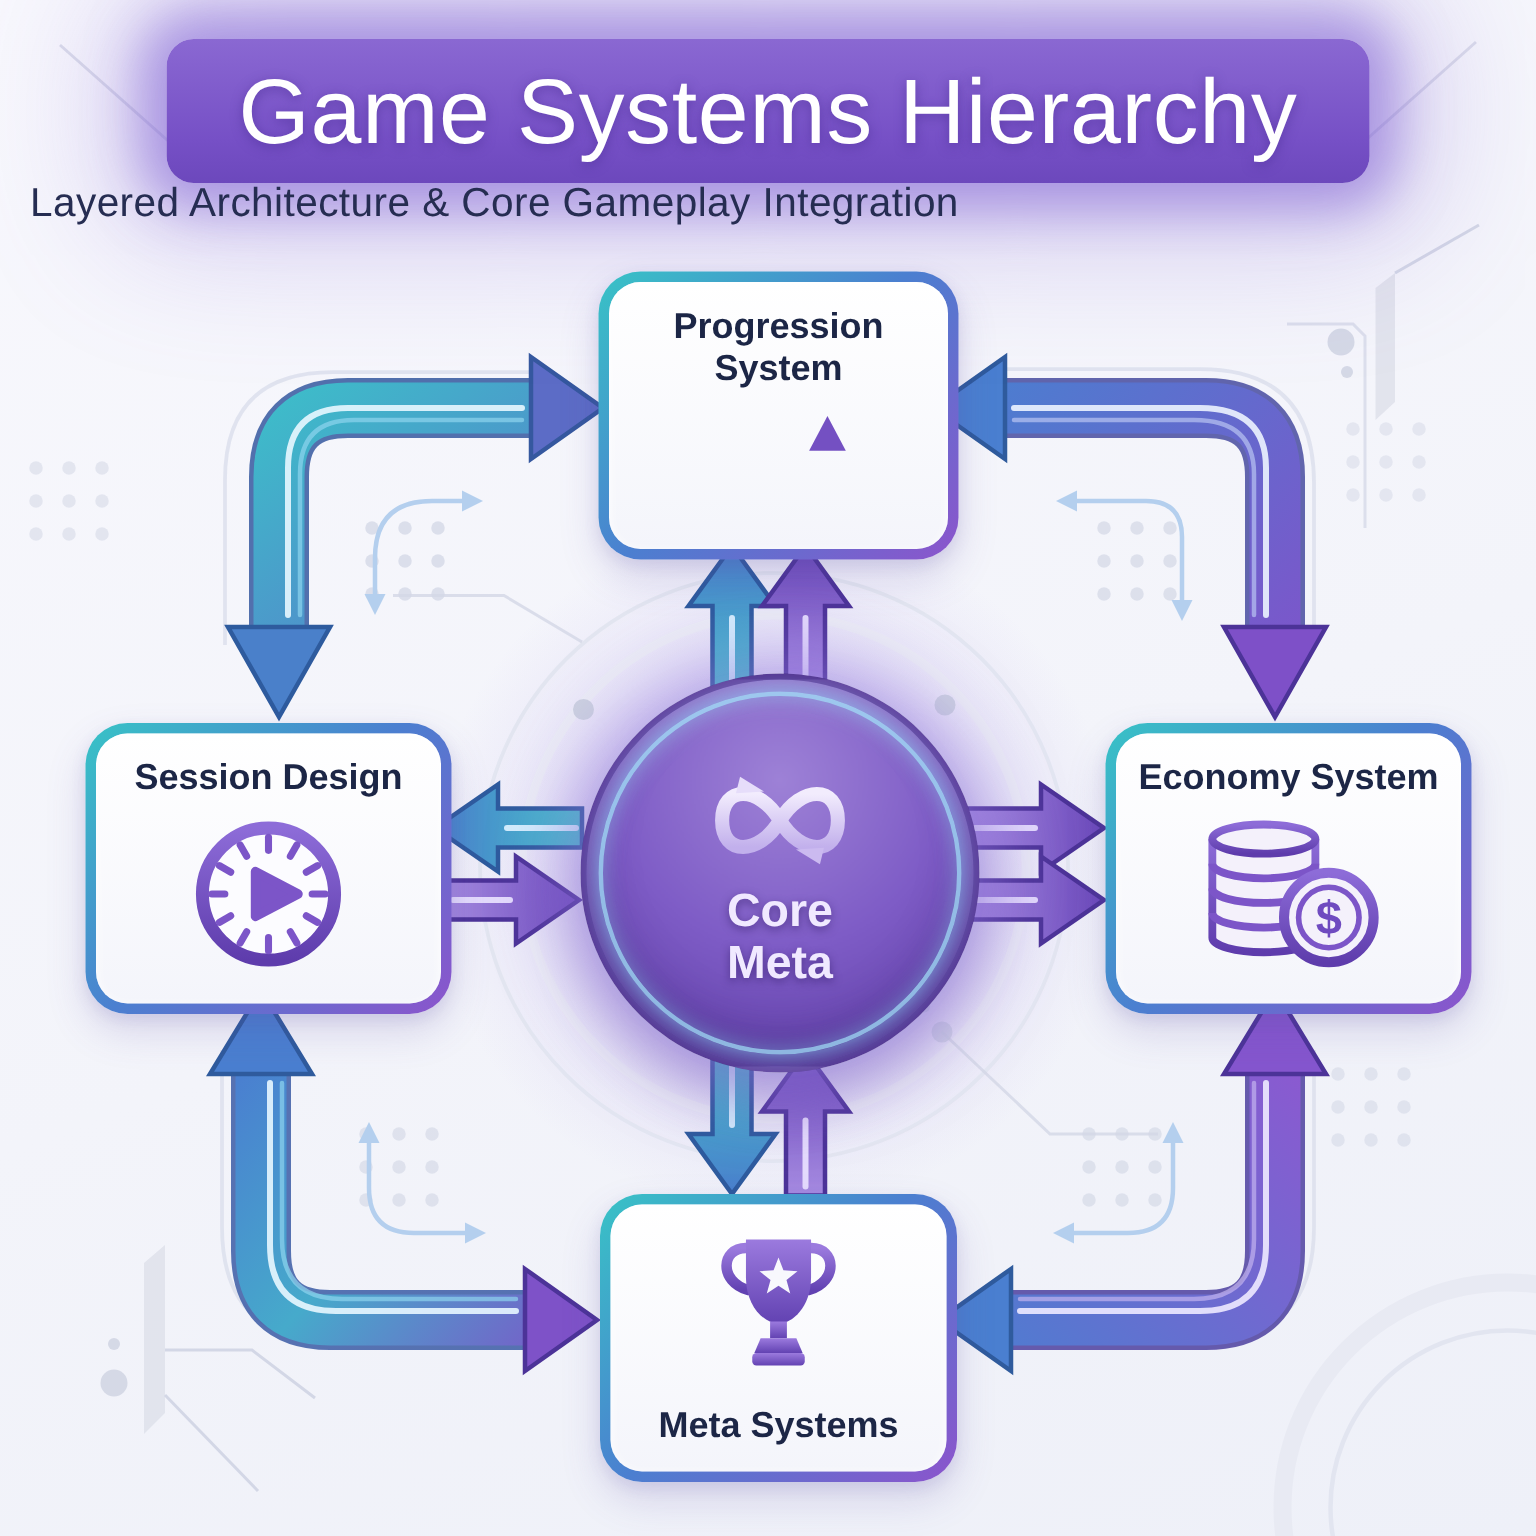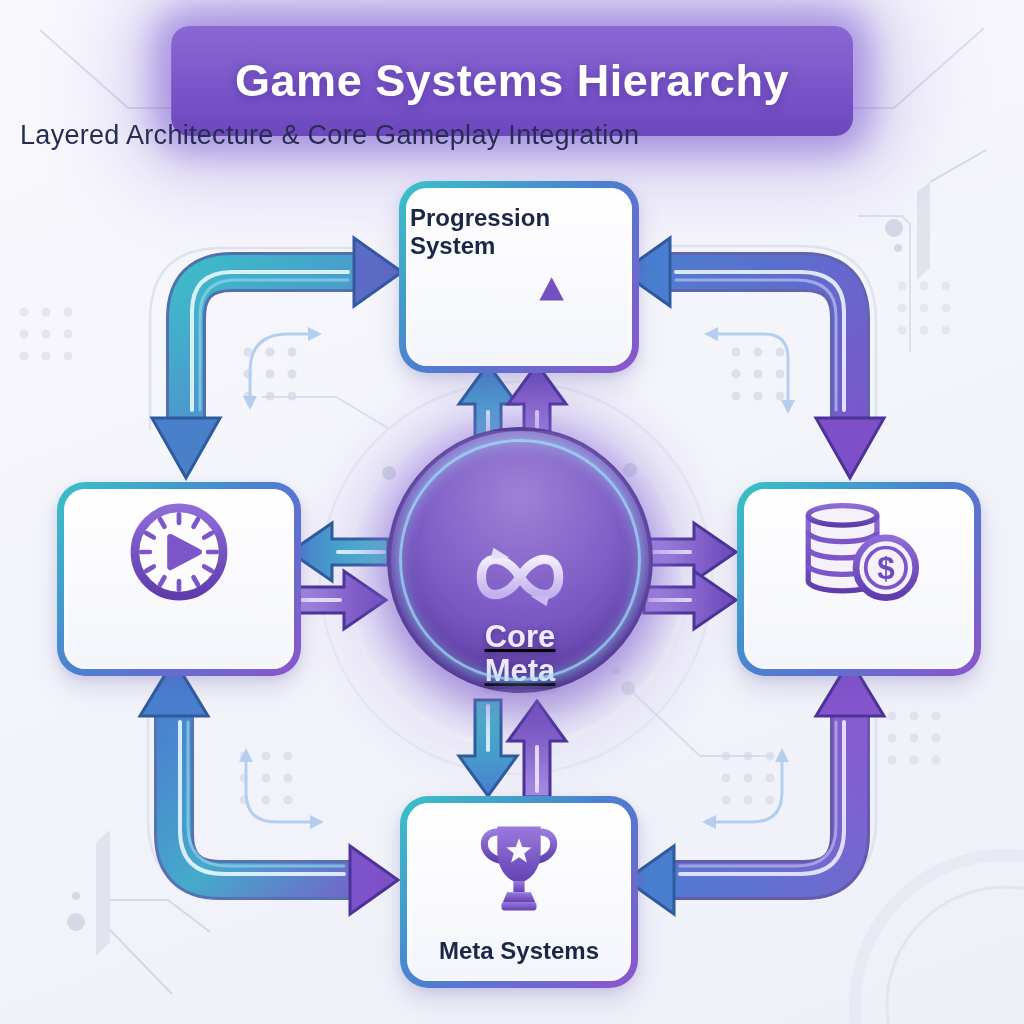--- a/index.html
+++ b/index.html
@@ -13,56 +13,56 @@
 
   
   .title-banner{
     left:50%;top:26px;transform:translateX(-50%);
     padding:13px 48px;border-radius:18px;
     background:linear-gradient(180deg,#8a68d2 0%,#7650c6 70%,#6c48bc 100%);
     box-shadow:0 0 34px 18px rgba(128,96,212,.55),0 0 90px 40px rgba(128,96,212,.28);
     white-space:nowrap;
   }
   .title-banner h1{
-    margin:16px;font-size:45px;font-weight:700;letter-spacing:.5px;color:#ffffff;
+    margin:0;font-size:61px;font-weight:400;letter-spacing:.5px;color:#ffffff;
     text-shadow:0 2px 8px rgba(76,46,150,.6);
   }
   .subtitle{
     left:0;top:120px;width:1024px;text-align:left;
     font-size:27px;font-weight:400;color:#262d52;letter-spacing:.3px;padding-left:20px;
   }
 
   
   .node{
     border-radius:28px;padding:7px;
     background:linear-gradient(135deg,#38c3c6 0%,#4b7fd0 48%,#8c54cc 100%);
     box-shadow:0 12px 26px rgba(92,80,165,.18),0 4px 10px rgba(92,80,165,.12);
   }
   .node-inner{
     width:100%;height:100%;box-sizing:border-box;border-radius:21px;
     background:linear-gradient(180deg,#ffffff 0%,#f4f5fb 100%);
     box-shadow:inset 0 2px 8px rgba(255,255,255,.9);
     display:flex;flex-direction:column;align-items:center;
   }
   .node-label{
-    font-size:24px;font-weight:700;color:#1c2646;line-height:1.15;
+    font-size:24px;font-weight:700;color:#1c2646;text-align:center;line-height:1.15;
     padding:0 4px;
   }
   .node .top-label{margin-top:16px;}
   .node .bottom-label{margin-bottom:16px;}
   .node-icon{display:block;}
 
   
   .core{
-    left:387px;top:427px;width:258px;height:258px;border-radius:50%;
+    left:387px;top:449px;width:258px;height:258px;border-radius:50%;
     background:radial-gradient(circle at 50% 26%,#9d81d6 0%,#7e5cc6 48%,#5a39a1 100%);
     border:4px solid rgba(72,48,130,.55);
     box-shadow:0 0 44px 14px rgba(152,124,226,.5),0 18px 36px rgba(90,60,160,.32),
                inset 0 -16px 32px rgba(48,24,100,.38),inset 0 10px 22px rgba(255,255,255,.2);
-    display:flex;align-items:flex-end;justify-content:center;text-decoration:underline;
+    display:flex;align-items:center;justify-content:center;
   }
   .core-ring{
     position:absolute;inset:8px;border-radius:50%;
     border:3px solid rgba(160,226,248,.75);
     box-shadow:0 0 12px 2px rgba(140,216,246,.55),inset 0 0 12px 2px rgba(140,216,246,.35);
     pointer-events:none;
   }
   .core-content{display:flex;flex-direction:column;align-items:center;}
   .core-label{
     font-size:31px;font-weight:700;color:#f0e9ff;line-height:1.12;text-align:center;
@@ -287,20 +287,21 @@
         <line x1="34" y1="125" x2="76" y2="125"></line>
       </g>
       <line x1="128" y1="128" x2="128" y2="48" stroke="url(#gArrowP)" stroke-width="11" stroke-linecap="round"></line>
       <polygon points="110,58 128,24 146,58" fill="#7450c2"></polygon>
     </svg>
   </div>
 </div>
 
 <div class="abs node" style="left:57px;top:482px;width:230px;height:180px;">
   <div class="node-inner">
+    <div class="node-label top-label">Session Design</div>
     <svg class="node-icon" width="118" height="118" viewBox="0 0 150 150" style="margin-top:4px;">
       <circle cx="75" cy="75" r="56" fill="#fcfcff" stroke="url(#gIconP)" stroke-width="11"></circle>
       <g stroke="#7c55c8" stroke-width="6" stroke-linecap="round">
         <line x1="75" y1="27" x2="75" y2="38" transform="rotate(0 75 75)"></line>
         <line x1="75" y1="27" x2="75" y2="38" transform="rotate(30 75 75)"></line>
         <line x1="75" y1="27" x2="75" y2="38" transform="rotate(60 75 75)"></line>
         <line x1="75" y1="27" x2="75" y2="38" transform="rotate(90 75 75)"></line>
         <line x1="75" y1="27" x2="75" y2="38" transform="rotate(120 75 75)"></line>
         <line x1="75" y1="27" x2="75" y2="38" transform="rotate(150 75 75)"></line>
         <line x1="75" y1="27" x2="75" y2="38" transform="rotate(180 75 75)"></line>
@@ -310,20 +311,21 @@
         <line x1="75" y1="27" x2="75" y2="38" transform="rotate(300 75 75)"></line>
         <line x1="75" y1="27" x2="75" y2="38" transform="rotate(330 75 75)"></line>
       </g>
       <polygon points="64,56 100,75 64,94" fill="#7c55c8" stroke="#7c55c8" stroke-width="8" stroke-linejoin="round"></polygon>
     </svg>
   </div>
 </div>
 
 <div class="abs node" style="left:737px;top:482px;width:230px;height:180px;">
   <div class="node-inner">
+    <div class="node-label top-label">Economy System</div>
     <svg class="node-icon" width="152" height="112" viewBox="0 0 180 150" style="margin-top:4px;">
       <path d="M22,30 L22,118 A46,13 0 0 0 114,118 L114,30" fill="#f4f1fb" stroke="url(#gIconP)" stroke-width="7"></path>
       <path d="M22,52 A46,13 0 0 0 114,52" fill="none" stroke="#7c55c8" stroke-width="7"></path>
       <path d="M22,74 A46,13 0 0 0 114,74" fill="none" stroke="#7c55c8" stroke-width="7"></path>
       <path d="M22,96 A46,13 0 0 0 114,96" fill="none" stroke="#7c55c8" stroke-width="7"></path>
       <ellipse cx="68" cy="30" rx="46" ry="13" fill="#f4f1fb" stroke="url(#gIconP)" stroke-width="7"></ellipse>
       <circle cx="126" cy="100" r="40" fill="#f4f1fb" stroke="url(#gIconP)" stroke-width="9"></circle>
       <circle cx="126" cy="100" r="27" fill="none" stroke="#7c55c8" stroke-width="5"></circle>
       <text x="126" y="115" text-anchor="middle" font-size="42" font-weight="bold" fill="#6f4bc0" font-family="Liberation Sans, DejaVu Sans, sans-serif">$</text>
     </svg>

